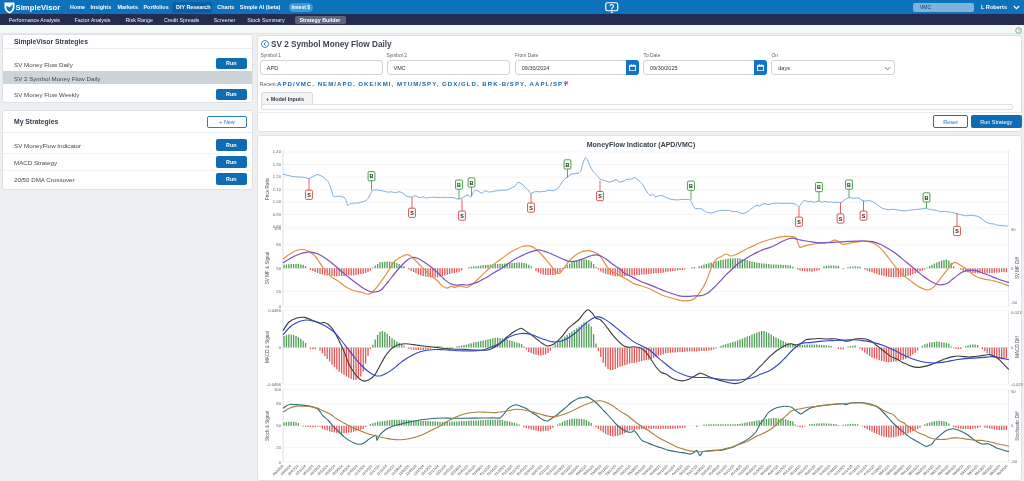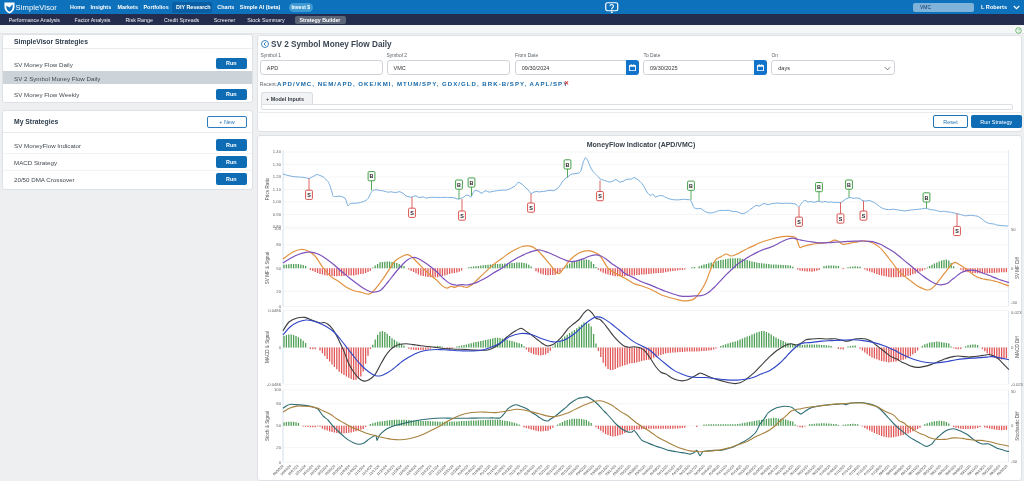--- a/index.html
+++ b/index.html
@@ -6,21 +6,21 @@
 .card{position:absolute;background:#fff;border:1px solid #dee2e6;border-radius:3px}
 </style></head><body>
 
 <div class="abs" style="left:0;top:0;width:1024px;height:14.4px;background:#0d71bb"></div>
 <div class="abs" style="left:3.5px;top:1.5px;width:11px;height:11.5px">
 <svg style="display:block" width="11" height="12" viewBox="0 0 24 26">
       <path fill="#fff" d="M1 1h22v10c0 7-5 12-11 14C6 23 1 18 1 11V1z"></path>
       <path fill="#0d71bb" d="M5 8l7 4 7-7v6c0 5-3.5 8.5-7 10-3.5-1.5-7-5-7-10V8z"></path>
     </svg>
   </div>
-<div class="abs" style="left:15.5px;top:2.5px;color:#fff;font-size:7.6px;font-weight:normal;letter-spacing:0.1px">SimpleVisor</div>
+<div class="abs" style="left:15.5px;top:2.5px;color:#fff;font-size:7.6px;font-weight:bold;letter-spacing:0.1px">SimpleVisor</div>
 <div class="abs" style="left:70px;top:4.2px;color:#fff;font-size:5.4px;font-weight:bold">Home</div>
 <div class="abs" style="left:90.5px;top:4.2px;color:#fff;font-size:5.4px;font-weight:bold">Insights</div>
 <div class="abs" style="left:117.5px;top:4.2px;color:#fff;font-size:5.4px;font-weight:bold">Markets</div>
 <div class="abs" style="left:143.5px;top:4.2px;color:#fff;font-size:5.4px;font-weight:bold">Portfolios</div>
 <div class="abs" style="left:172.3px;top:1.8px;width:39.5px;height:10.8px;background:#0a5ea3;border-radius:2px"></div>
 <div class="abs" style="left:176px;top:4.2px;color:#fff;font-size:5.4px;font-weight:bold">DIY Research</div>
 <div class="abs" style="left:217.3px;top:4.2px;color:#fff;font-size:5.4px;font-weight:bold">Charts</div>
 <div class="abs" style="left:239.8px;top:4.2px;color:#fff;font-size:5.4px;font-weight:bold">Simple AI (beta)</div>
 <div class="abs" style="left:288.7px;top:2.8px;width:24px;height:8.8px;background:#3f9ad3;border-radius:5px;color:#fff;font-size:5px;font-weight:bold;display:flex;align-items:center;justify-content:center">Invest $</div>
 <div class="abs" style="left:605px;top:2px;width:14px;height:11px">

